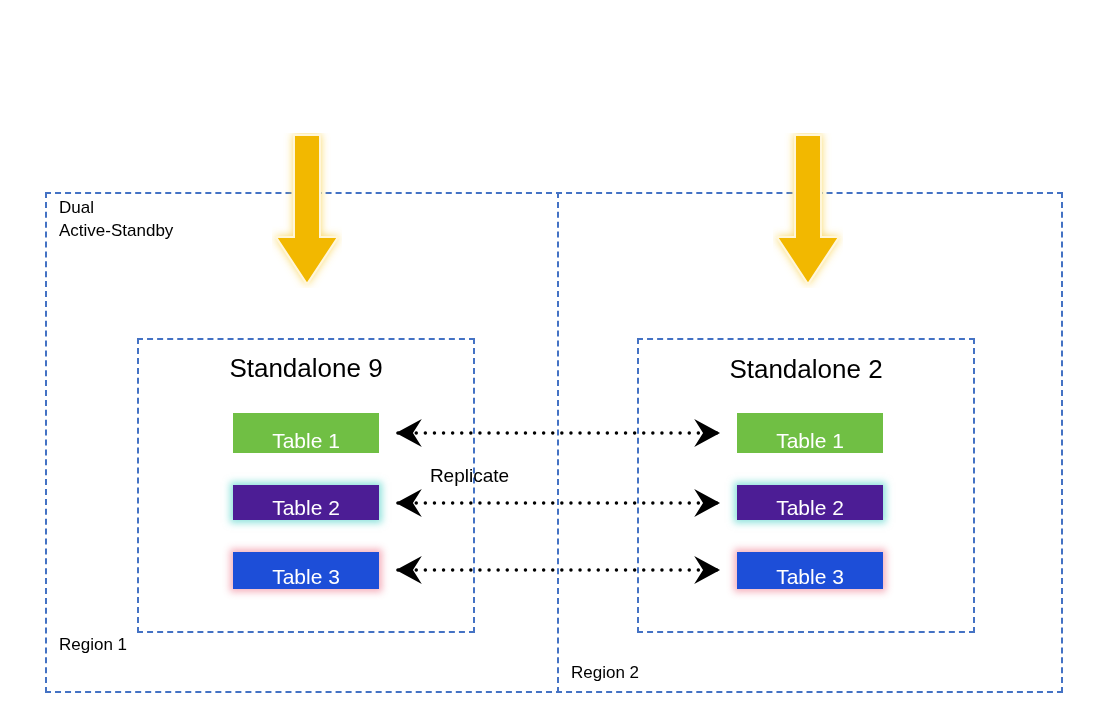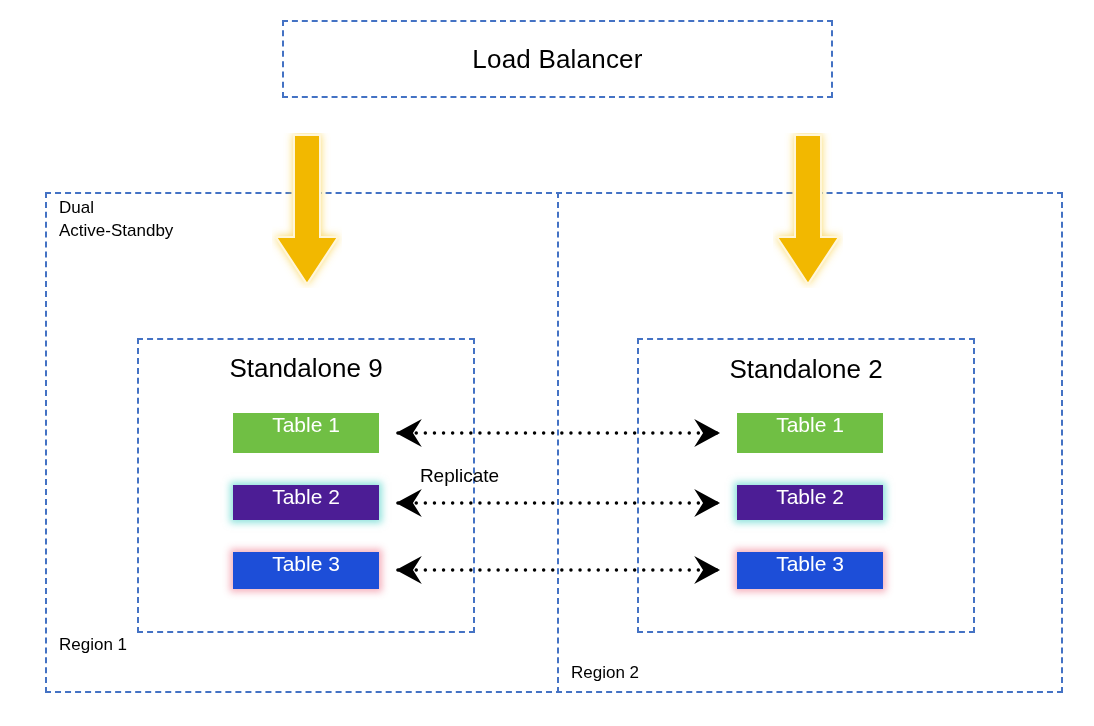--- a/index.html
+++ b/index.html
@@ -93,21 +93,21 @@
     white-space: nowrap;
     text-align: center;
   }
   #standalone-1-title { left: 137px; top: 353px; width: 338px; }
   #standalone-2-title { left: 637px; top: 354px; width: 338px; }
 
   
   .table-chip {
     position: absolute;
     display: flex;
-    align-items: flex-start;
+    align-items: flex-end;
     justify-content: center;
     color: #ffffff;
     font-size: 21px;
     white-space: nowrap;
     box-sizing: border-box;
   }
   .chip-green {
     background: #70bf44;
   }
   .chip-teal {
@@ -133,44 +133,41 @@
     position: absolute;
     left: 0;
     top: 0;
     width: 1094px;
     height: 726px;
     pointer-events: none;
   }
 
   #replicate-label {
     position: absolute;
-    left: 0px;
+    left: 10px;
     top: 465px;
     width: 919px;
     text-align: center;
     font-size: 19px;
     color: #000000;
     white-space: nowrap;
   }
 
   
   .big-arrow {
     position: absolute;
     width: 70px;
     height: 155px;
   }
 </style>
 </head>
 <body>
 
 <div id="canvas">
 
-  <div id="load-balancer-box" class="dashed-box">
-    <span id="load-balancer-label">Load Balancer</span>
-  </div>
 
   <div id="region-container" class="dashed-box"></div>
 
   <div id="region-divider"></div>
 
   <div id="dual-active-standby-label">Dual
 Active-Standby</div>
 
   <div id="region-1-label" class="region-label">Region 1</div>
   <div id="region-2-label" class="region-label">Region 2</div>

